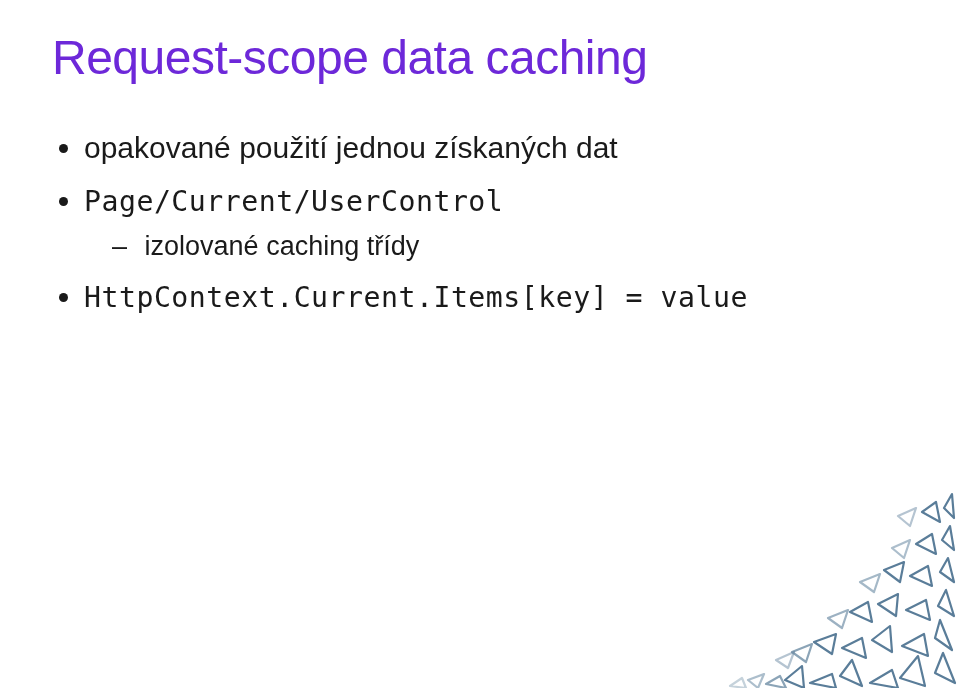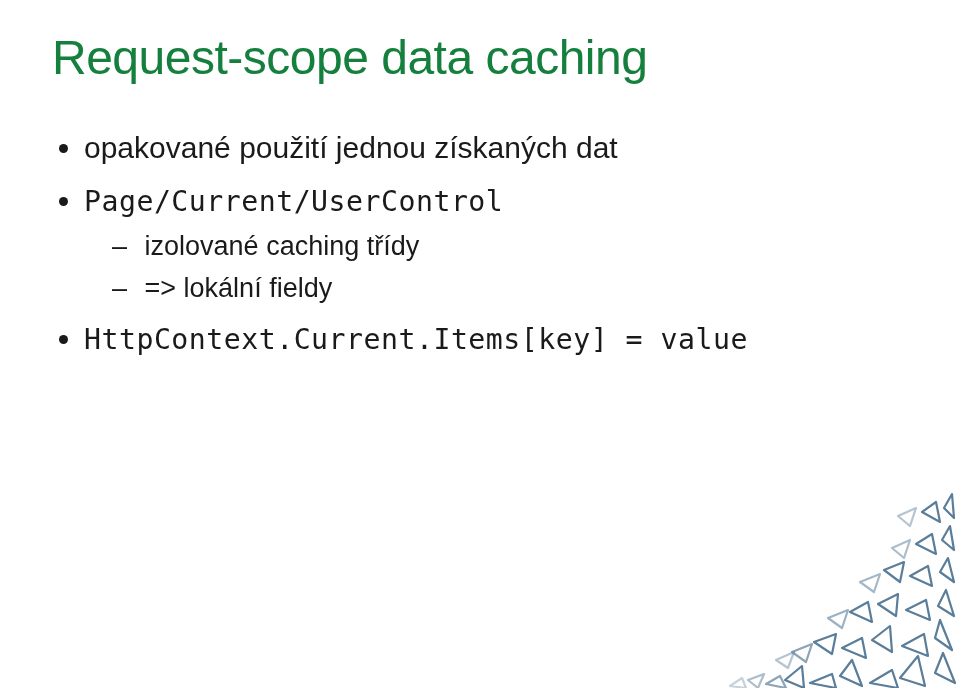--- a/index.html
+++ b/index.html
@@ -16,21 +16,21 @@
   .slide {
     position: relative;
     width: 100%;
     height: 100%;
     box-sizing: border-box;
     padding: 30px 52px 40px 52px;
   }
   .title {
     font-size: 48px;
     font-weight: 400;
-    color: #15803d;
+    color: #6d28d9;
     margin: 0 0 40px 0;
     letter-spacing: -0.5px;
   }
   ul.top {
     margin: 12px 0 0 10px;
     padding: 0 0 0 22px;
     list-style: disc;
   }
   ul.top > li {
     font-size: 30px;
@@ -79,23 +79,20 @@
   <ul class="top">
     <li>
       <span>opakované použití jednou získaných dat</span>
     </li>
     <li>
       <span class="mono">Page/Current/UserControl</span>
       <ul class="sub">
         <li>
           <span>izolované caching třídy</span>
         </li>
-        <li>
-          <span>=&gt; lokální fieldy</span>
-        </li>
       </ul>
     </li>
     <li>
       <span class="mono">HttpContext.Current.Items[key] = value</span>
     </li>
   </ul>
 
   <div class="triangles">
     <svg width="420" height="260" viewBox="0 0 420 260">
       <g fill="none" stroke="#5a7d99" stroke-width="2.2" stroke-linejoin="round">

